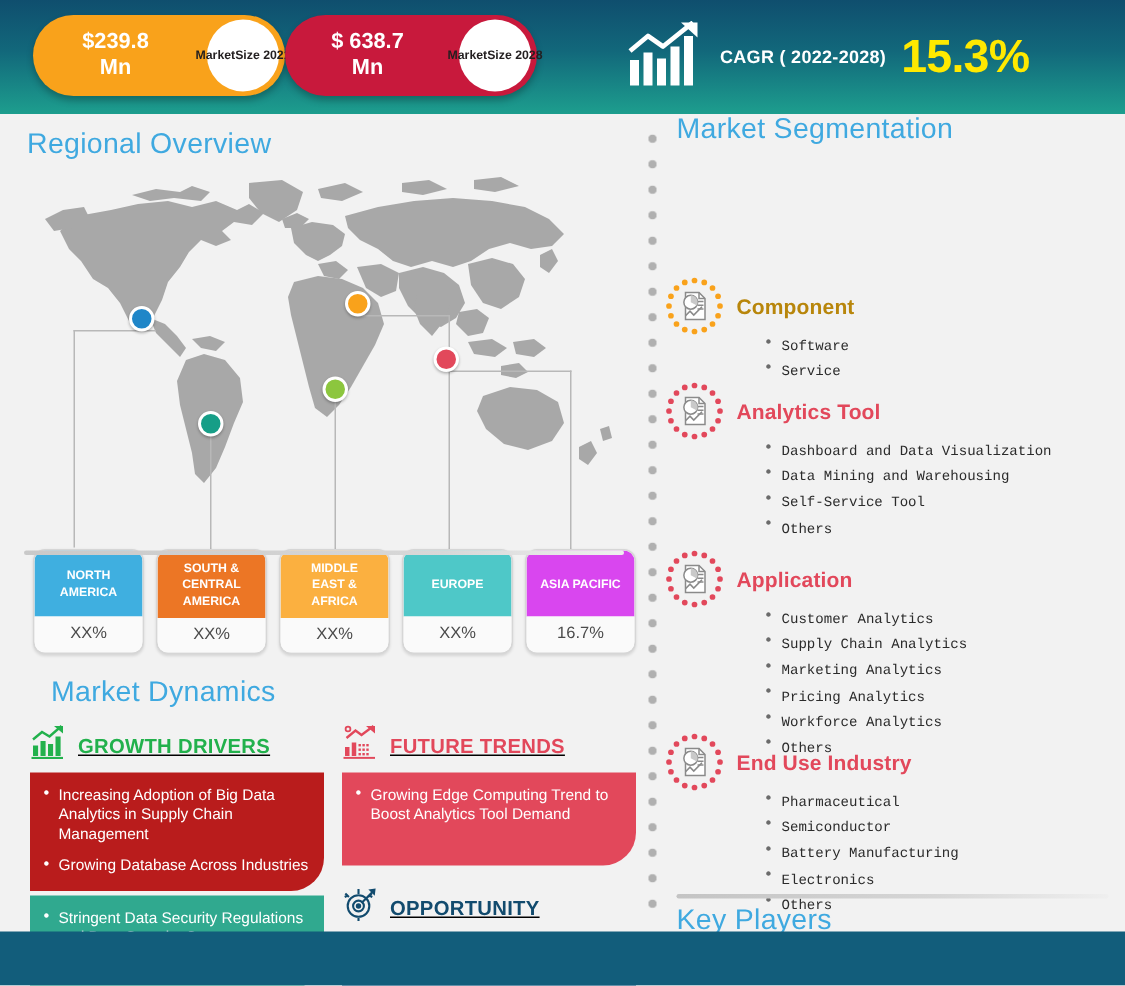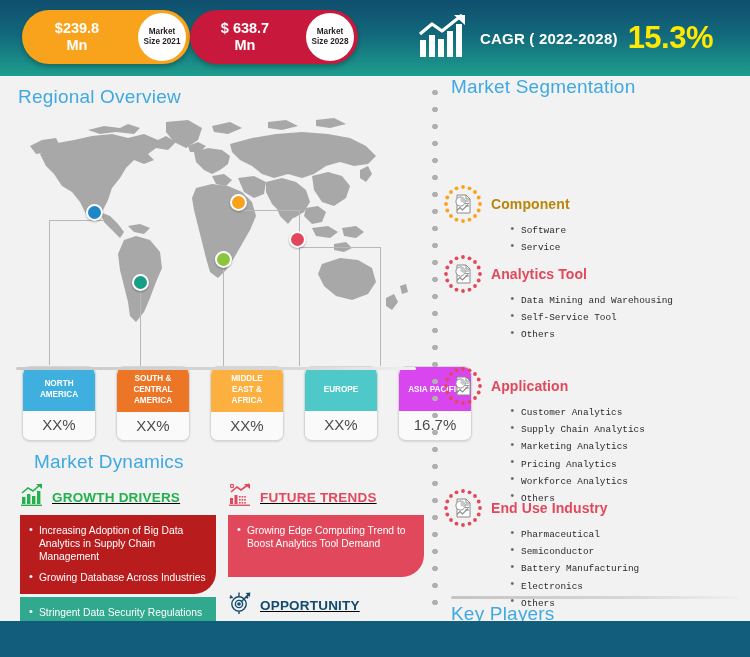--- a/index.html
+++ b/index.html
@@ -24,33 +24,33 @@
   }
   .pill.one { left: 22px; width: 168px; background: #f9a21b; }
   .pill.two { left: 190px; width: 168px; background: #c8193c; }
   .pill-value {
     color: #ffffff; font-size: 14.5px; font-weight: bold;
     line-height: 17px; text-align: center; width: 104px; padding-left: 6px;
   }
   .pill-badge {
     position: absolute; right: 4px; top: 3px;
     width: 48px; height: 48px; border-radius: 50%;
-    background: #ffffff; display: flex; flex-direction: column;
+    background: #ffffff; display: flex; flex-direction: row;
     align-items: center; justify-content: center;
   }
   .pill-badge span {
     font-size: 8.2px; font-weight: bold; color: #231f20; line-height: 10px;
     white-space: nowrap;
   }
   .cagr-wrap {
     position: absolute; left: 418px; top: 12px;
     display: flex; align-items: center; height: 52px;
   }
   .cagr-label {
-    color: #ffffff; font-size: 15px; font-weight: bold;
+    color: #ffffff; font-size: 12px; font-weight: bold;
     letter-spacing: .2px; margin-left: 10px;
   }
   .cagr-value {
     color: #ffe900; font-size: 31px; font-weight: bold; margin-left: 10px;
     letter-spacing: -.5px;
   }
 
   
   .left-panel { position: absolute; left: 0; top: 76px; width: 430px; height: 545px; }
   .sec-title {
@@ -63,35 +63,35 @@
   .map-area svg { width: 100%; height: 100%; display: block; }
 
   .pin {
     position: absolute; width: 17px; height: 17px; border-radius: 50%;
     border: 2.5px solid #ffffff; box-shadow: 0 1px 2px rgba(0,0,0,.3);
   }
   .connector { position: absolute; border-color: #b8b8b8; border-style: solid; border-width: 0; }
 
   .region-cards {
     position: absolute; left: 22px; top: 290px;
-    display: flex; gap: 20px;
+    display: flex; gap: 8px;
   }
   .region-card {
     width: 74px; border-radius: 8px; background: #fafafa;
     border: 1px solid #d6d6d6; overflow: hidden;
     box-shadow: 0 1px 2px rgba(0,0,0,.12);
   }
   .region-head {
     color: #ffffff; font-size: 8.2px; font-weight: bold; text-align: center;
     padding: 6px 2px; line-height: 11px; min-height: 44px;
     display: flex; align-items: center; justify-content: center;
     border-radius: 7px 7px 0 0;
   }
   .region-val {
-    text-align: center; font-size: 15px; color: #4b4b4b; padding: 5px 0 6px;
+    text-align: center; font-size: 11px; color: #4b4b4b; padding: 5px 0 6px;
     background: #fafafa;
   }
 
   .divider-h {
     position: absolute; left: 16px; width: 400px; height: 3px;
     background: linear-gradient(90deg, #c9c9c9 0%, #d8d8d8 70%, #efefef 100%);
     border-radius: 2px;
   }
   #dyn-divider2 { top: 291px; }
 
@@ -474,20 +474,21 @@
                   <path d="M22 17 h4 M22 19.5 h4 M22 22 h4"></path>
                 </g>
     <circle cx="17.5" cy="17.5" r="4.6" fill="#ffffff" stroke="#8a8a8a" stroke-width="1"></circle>
     <path d="M17.5 17.5 L17.5 12.9 A4.6 4.6 0 0 1 21.6 19.6 Z" fill="#c9c9c9"></path>
     <path d="M14 26.5 L17 23.5 L19.5 26 L25 20.5" fill="none" stroke="#8a8a8a" stroke-width="1.1"></path>
   </svg>
             </span>
             <span class="seg-name" style="color: rgb(226, 72, 91);">Analytics Tool</span>
           </div>
           <ul class="seg-list">
+            <li>Dashboard and Data Visualization</li>
             <li>Data Mining and Warehousing</li>
             <li>Self-Service Tool</li>
             <li>Others</li>
           </ul>
         </div>
         <div class="seg-group" style="top: 290px;">
           <div class="seg-head">
             <span class="seg-icon">
               <svg width="40" height="40" viewBox="0 0 40 40" xmlns="http://www.w3.org/2000/svg">
     <circle cx="20.0" cy="3.0" r="1.9" fill="#e2485b"></circle>

